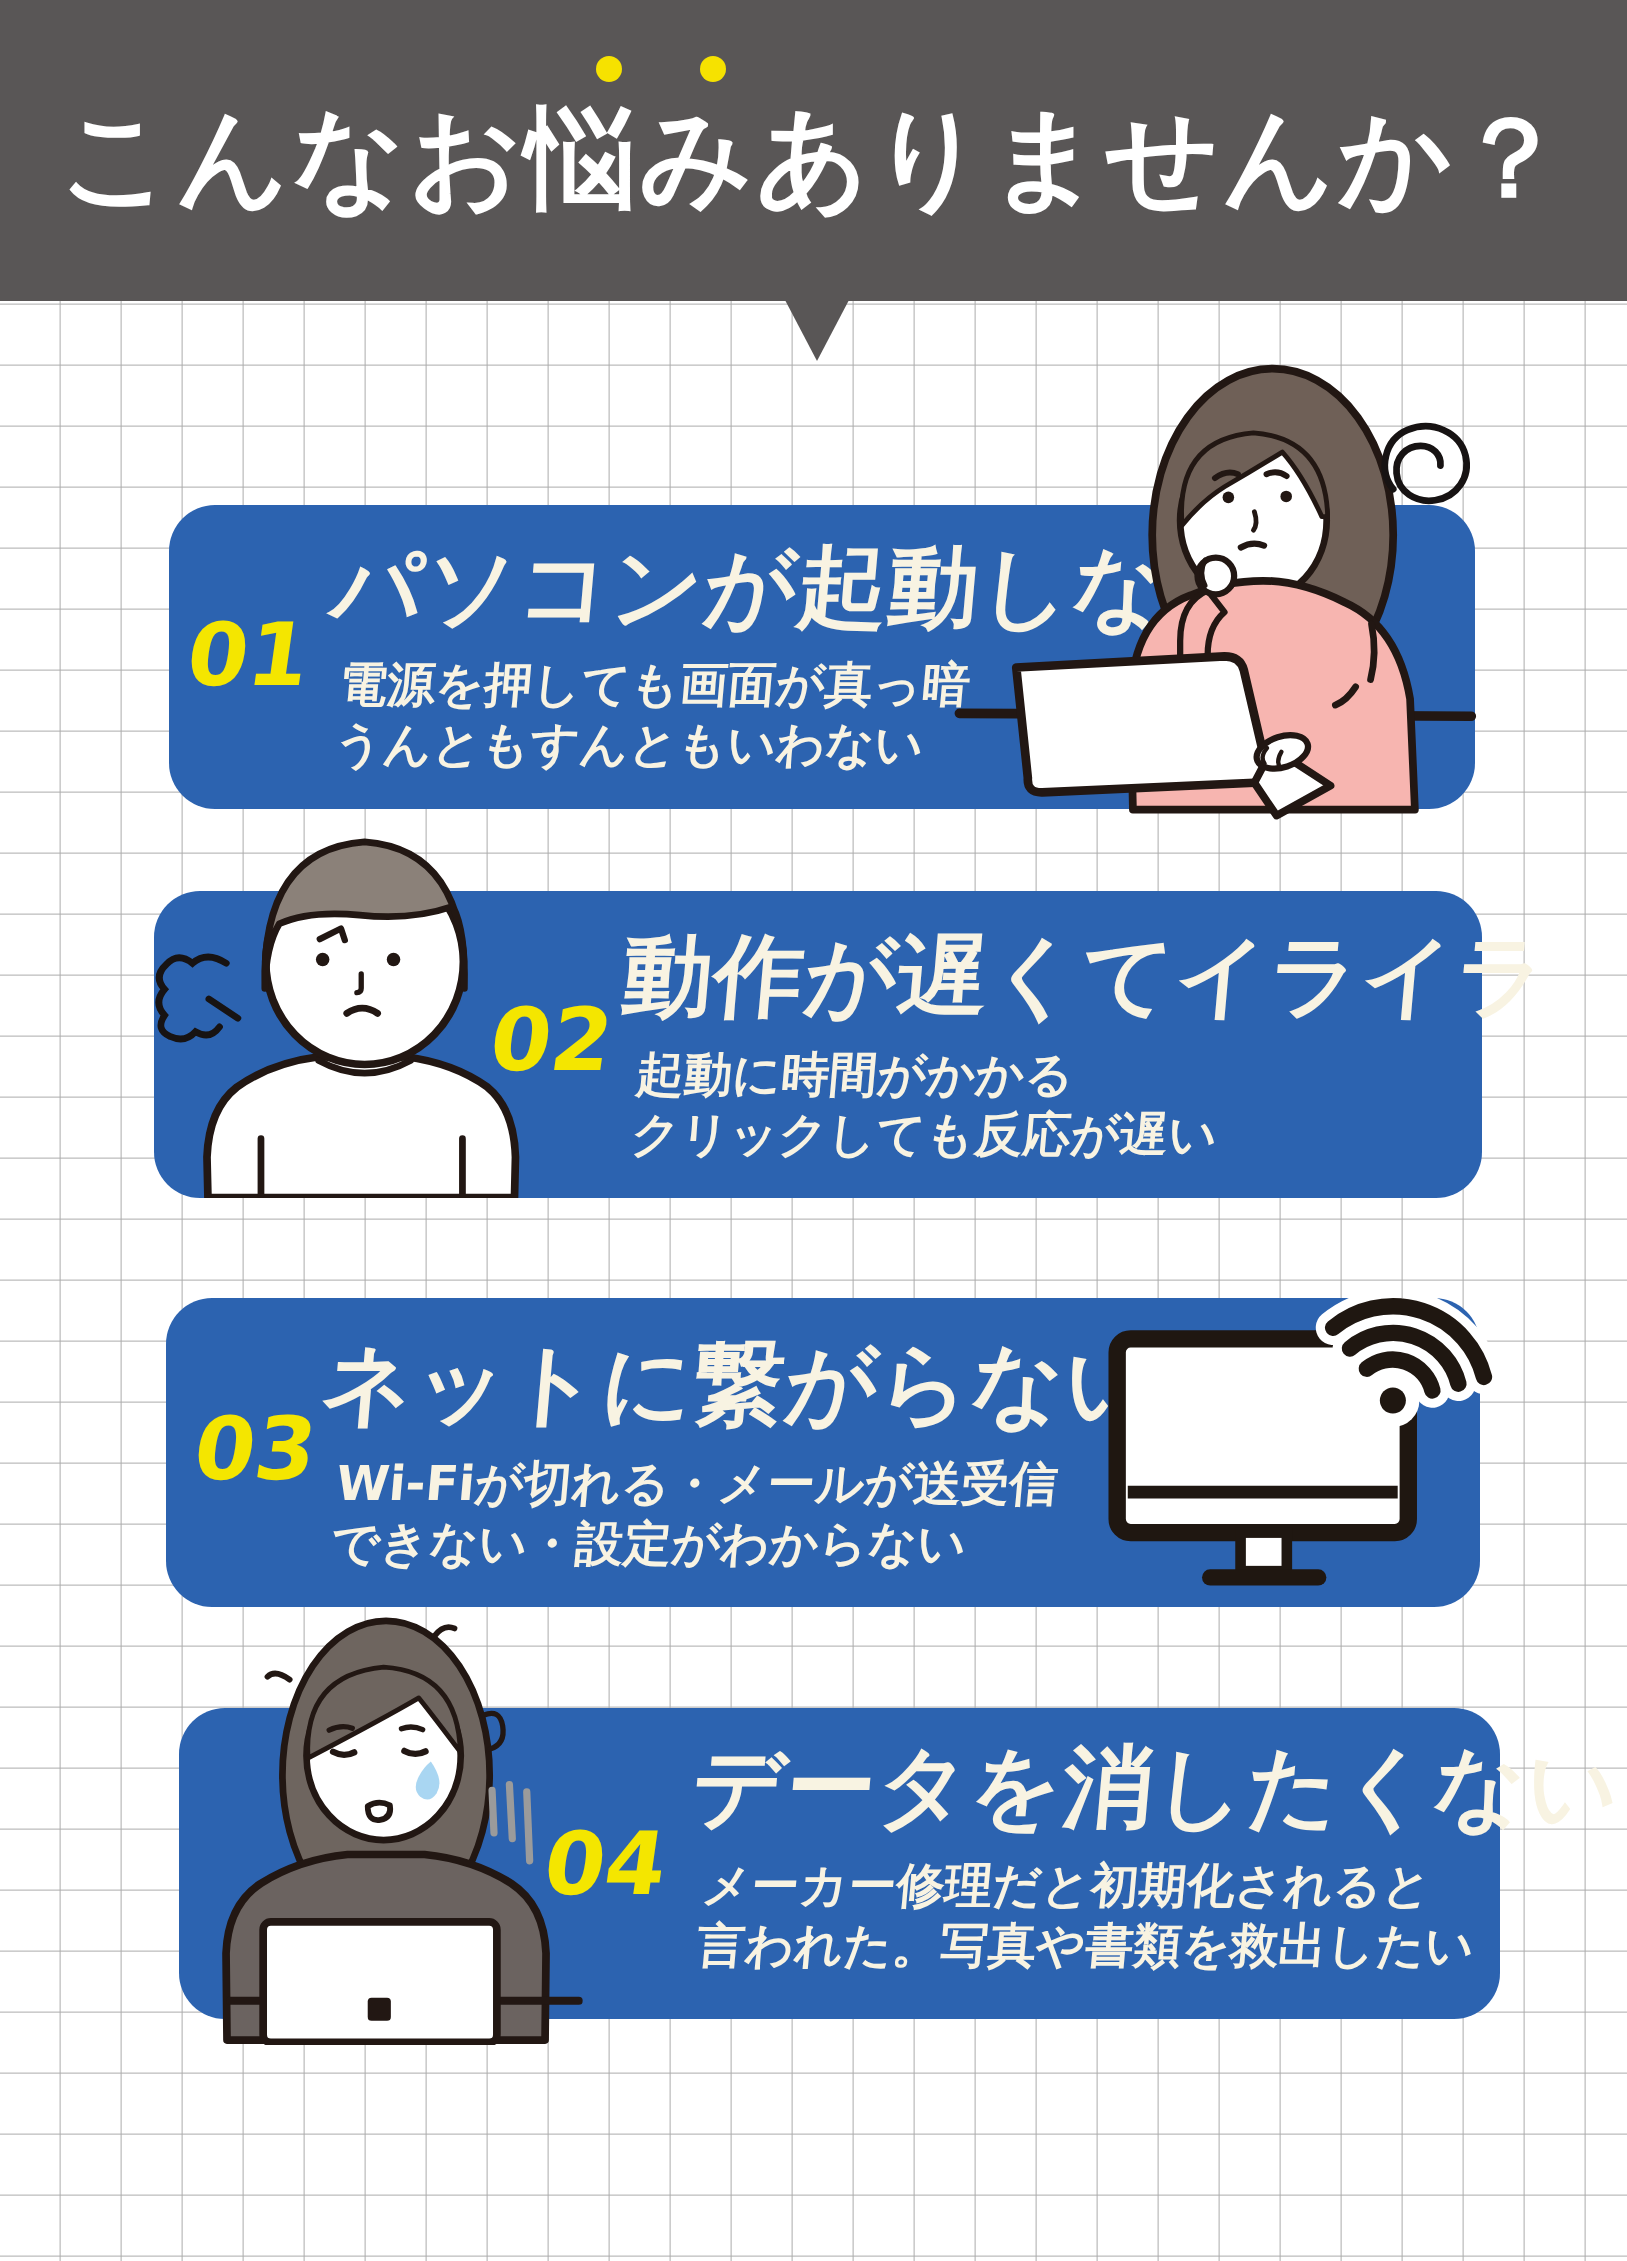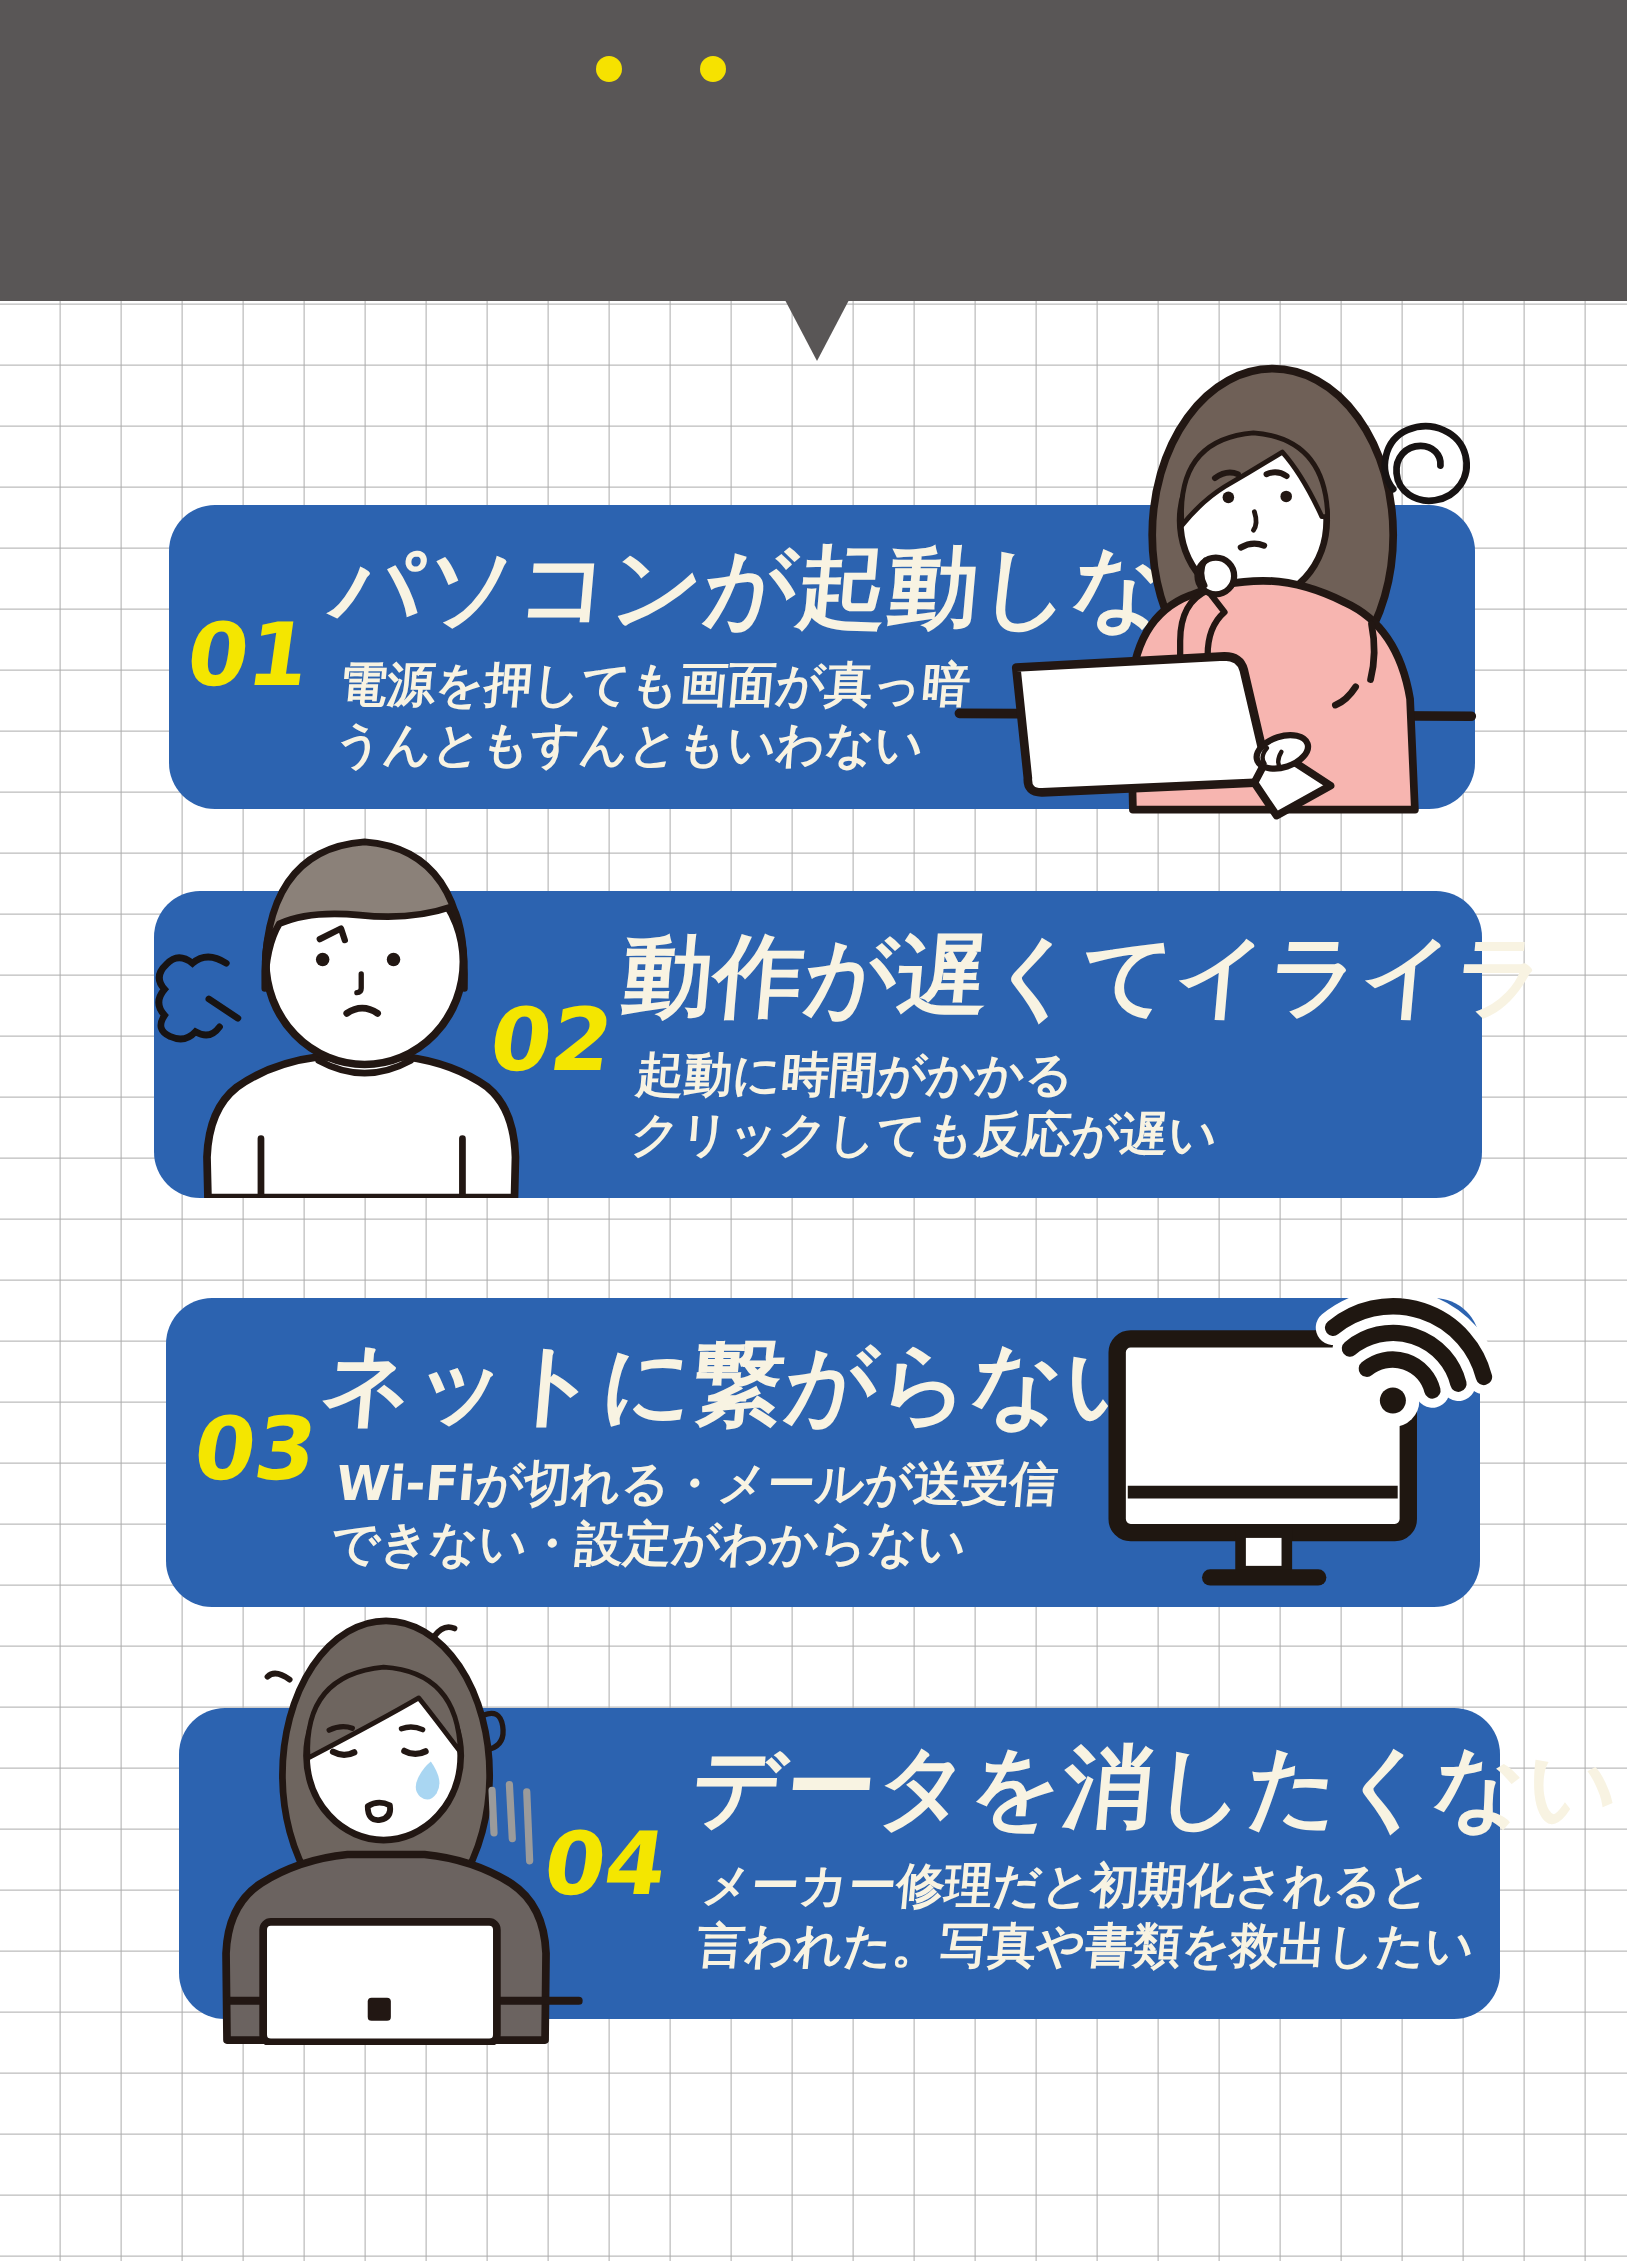--- a/index.html
+++ b/index.html
@@ -33,20 +33,21 @@
 </style>
 </head>
 <body>
 
 <div class="page">
   <div class="grid-bg"></div>
 
   <div class="header">
     <span class="dot d1"></span>
     <span class="dot d2"></span>
+    <div class="header-title">こんなお悩みありませんか？</div>
   </div>
   <div class="pointer"></div>
 
   <section class="card card1"></section>
   <div class="num" style="left:194px;top:612px;">01</div>
   <div class="ttl" style="left:336px;top:542px;">パソコンが起動しない</div>
   <div class="dsc" style="left:342px;top:654px;">
     <span>電源を押しても画面が真っ暗</span><br>
     <span>うんともすんともいわない</span>
   </div>

